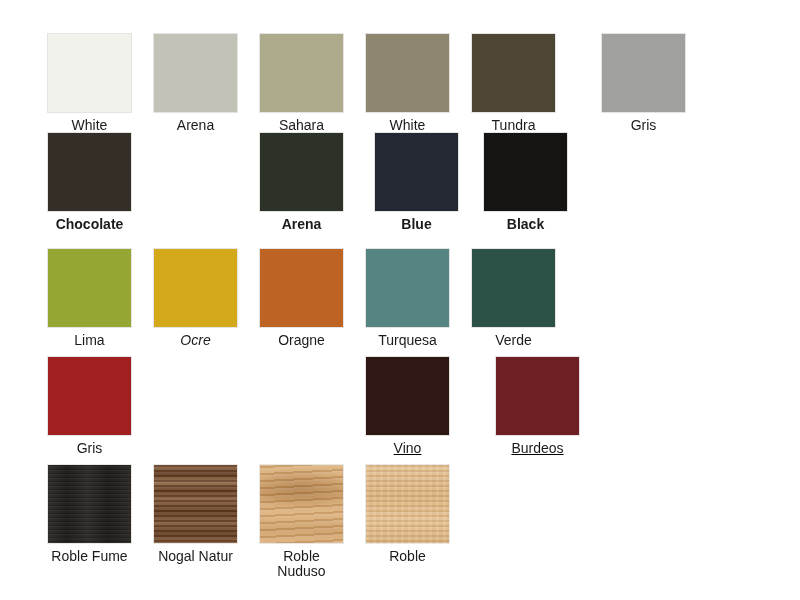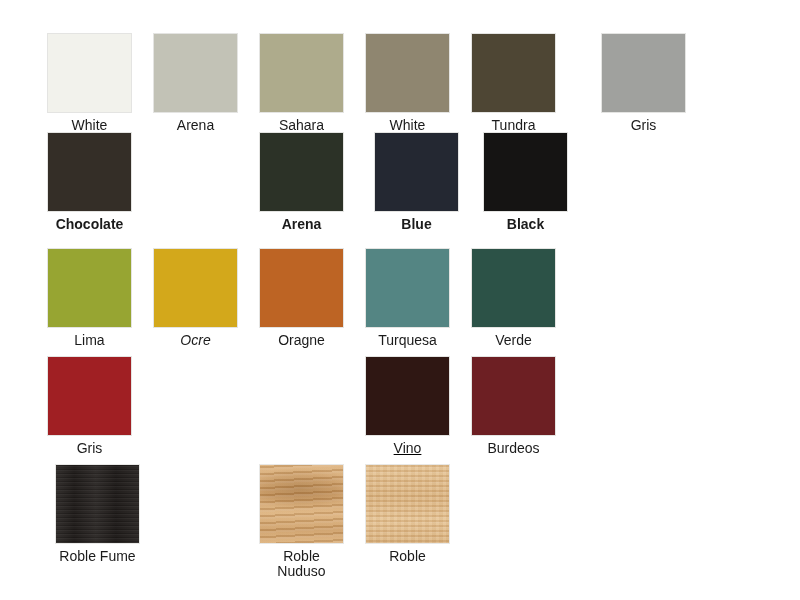--- a/index.html
+++ b/index.html
@@ -221,31 +221,37 @@
     </div>
     <div class="swatch-row" style="top: 356px;">
       <div class="swatch-cell" style="left: 0px;">
         <div class="swatch-chip" style="background-color: rgb(160, 31, 35);"></div>
         <div class="swatch-label">Gris</div>
       </div>
       <div class="swatch-cell" style="left: 318px; text-decoration: underline;">
         <div class="swatch-chip" style="background-color: rgb(47, 23, 19);"></div>
         <div class="swatch-label">Vino</div>
       </div>
-      <div class="swatch-cell" style="left: 424px;">
+      <div class="swatch-cell" style="left: 448px; text-decoration: underline;">
         <div class="swatch-chip" style="background-color: rgb(109, 31, 35);"></div>
         <div class="swatch-label">Burdeos</div>
       </div>
     </div>
     <div class="swatch-row" style="top: 464px;">
-      <div class="swatch-cell" style="left: 0px; margin-left: 8px;">
+      <div class="swatch-cell" style="left: 0px;">
         <div class="swatch-chip light-edge" style="background-color: rgb(34, 30, 28);">
           <div class="grain grain-fume"></div>
         </div>
         <div class="swatch-label">Roble Fume</div>
+      </div>
+      <div class="swatch-cell" style="left: 106px;">
+        <div class="swatch-chip light-edge" style="background-color: rgb(108, 69, 42);">
+          <div class="grain grain-nogal"></div>
+        </div>
+        <div class="swatch-label">Nogal Natur</div>
       </div>
       <div class="swatch-cell" style="left: 212px;">
         <div class="swatch-chip light-edge" style="background-color: rgb(212, 162, 105);">
           <div class="grain grain-nuduso"></div>
         </div>
         <div class="swatch-label">Roble
 Nuduso</div>
       </div>
       <div class="swatch-cell" style="left: 318px;">
         <div class="swatch-chip light-edge" style="background-color: rgb(226, 187, 136);">

